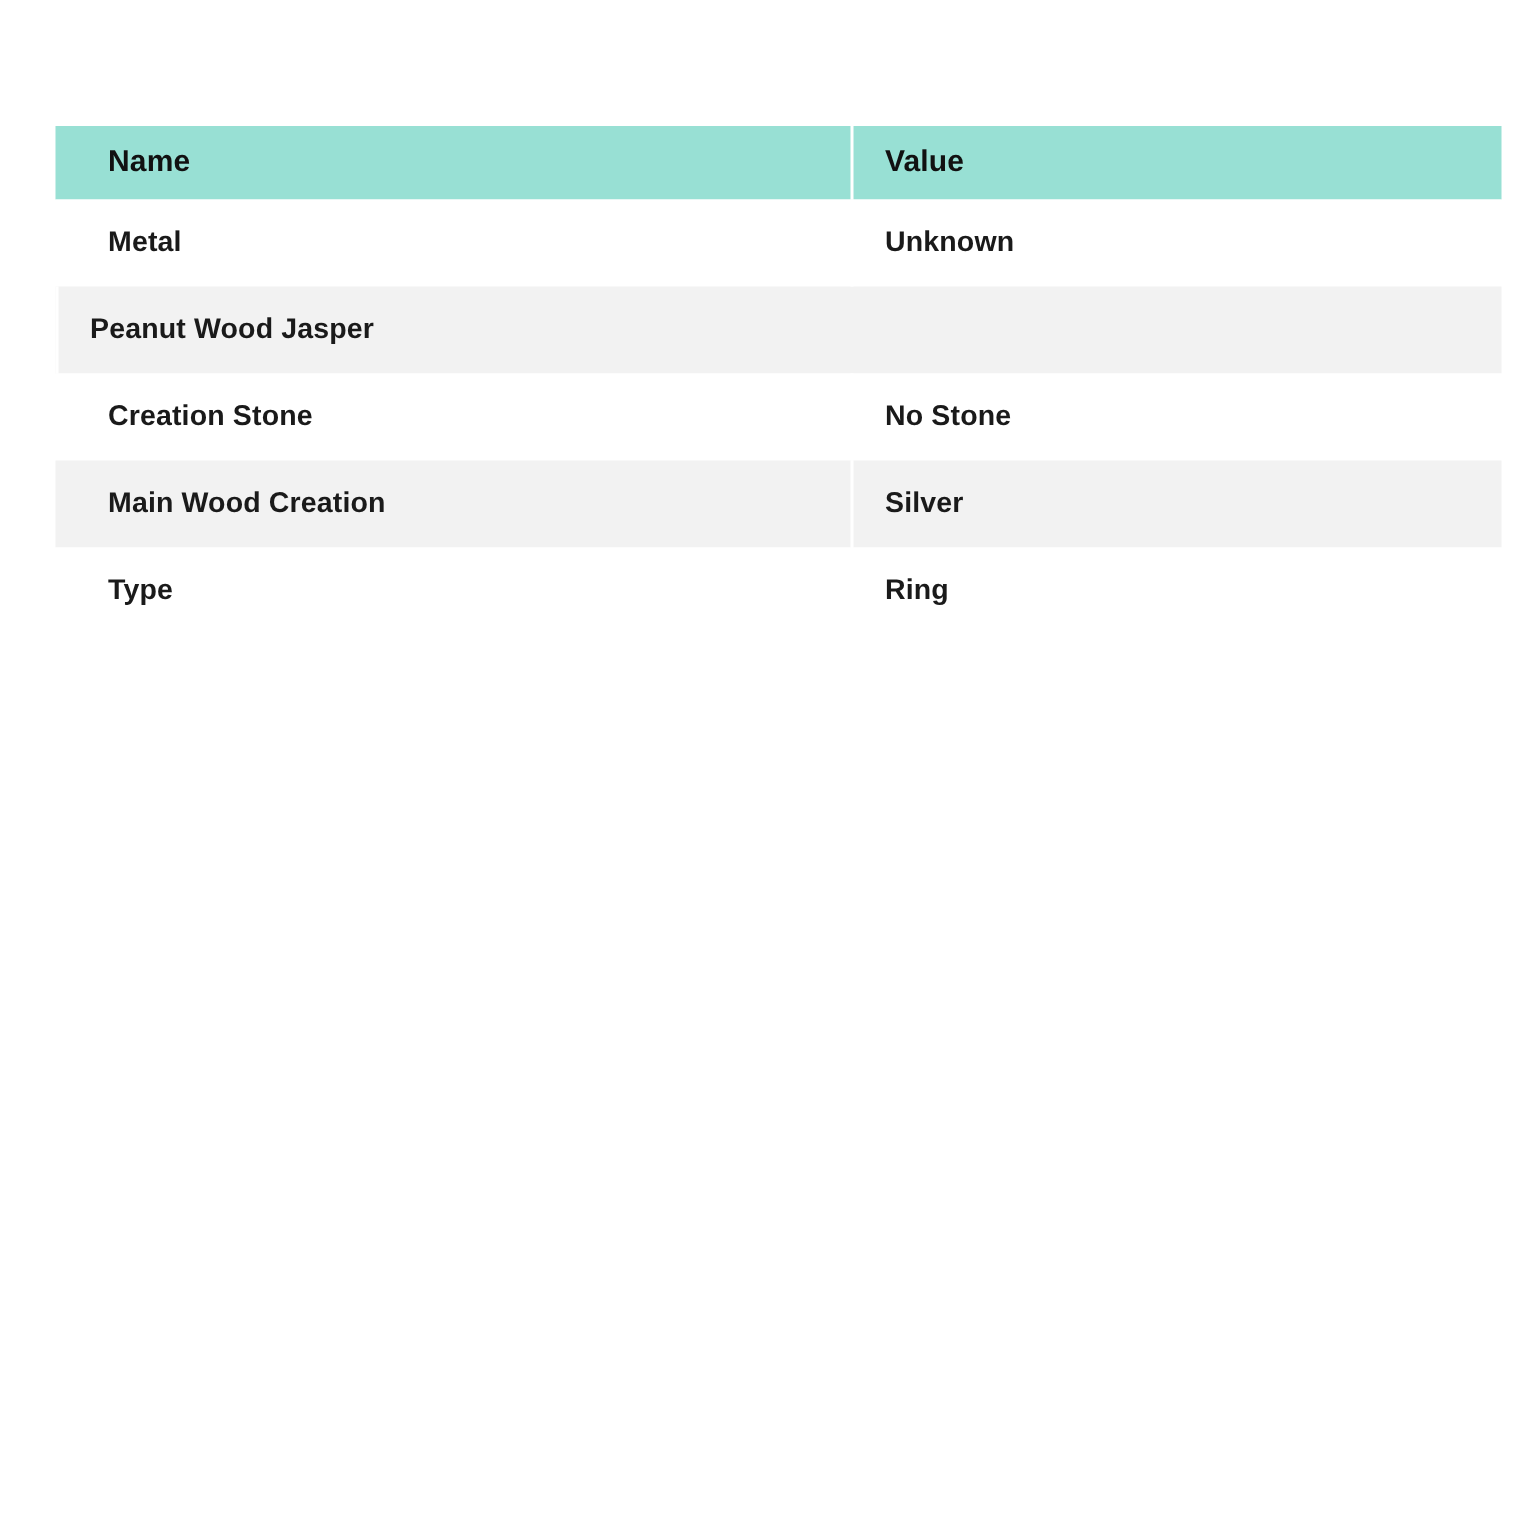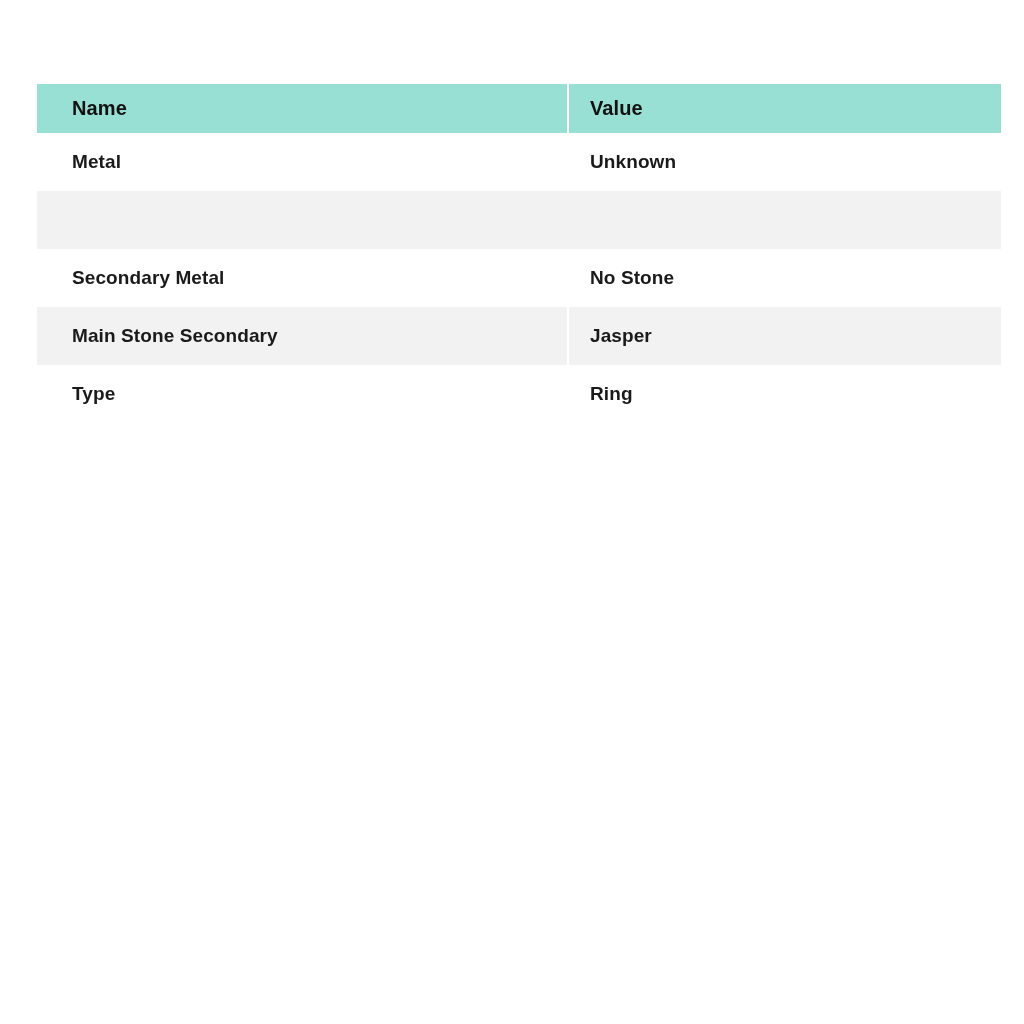--- a/index.html
+++ b/index.html
@@ -68,30 +68,31 @@
     <div class="cell name-cell">Name</div>
     <div class="cell value-cell">Value</div>
   </div>
 
   <div class="row">
     <div class="cell name-cell">Metal</div>
     <div class="cell value-cell">Unknown</div>
   </div>
 
   <div class="row">
+    <div class="cell value-cell">Peanut Wood Jasper</div>
   </div>
 
   <div class="row">
-    <div class="cell name-cell">Secondary Metal</div>
+    <div class="cell name-cell">Creation Stone</div>
     <div class="cell value-cell">No Stone</div>
   </div>
 
   <div class="row">
-    <div class="cell name-cell">Main Stone Secondary</div>
-    <div class="cell value-cell">Jasper</div>
+    <div class="cell name-cell">Main Wood Creation</div>
+    <div class="cell value-cell">Silver</div>
   </div>
 
 
   <div class="row">
     <div class="cell name-cell">Type</div>
     <div class="cell value-cell">Ring</div>
   </div>
 
 
 </div>

